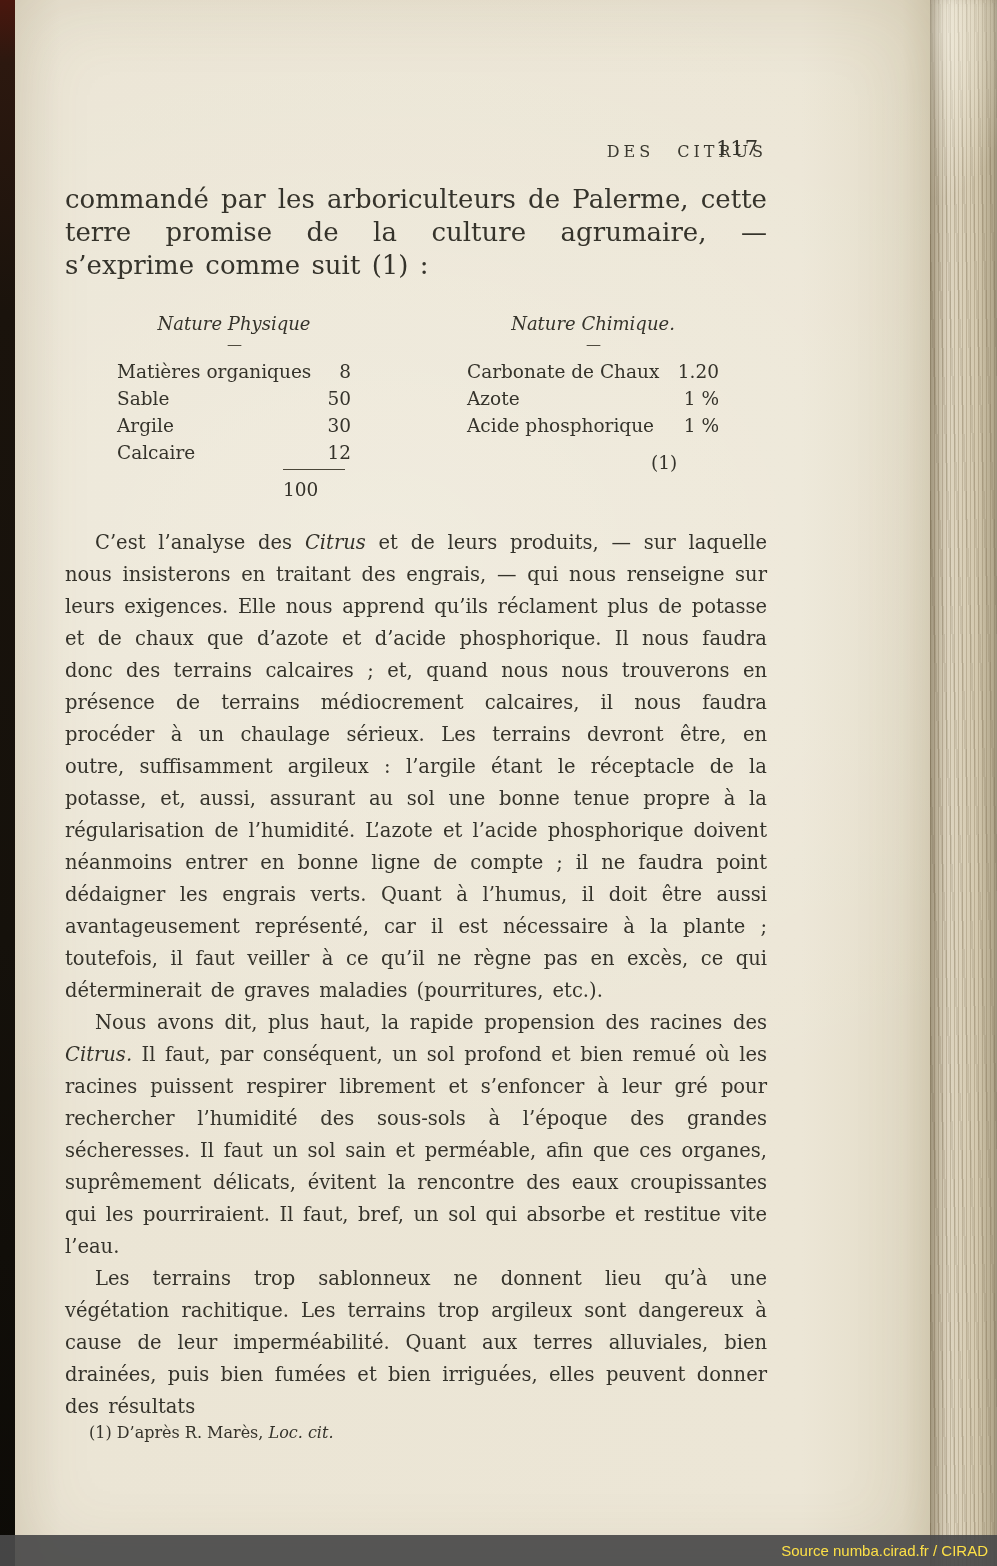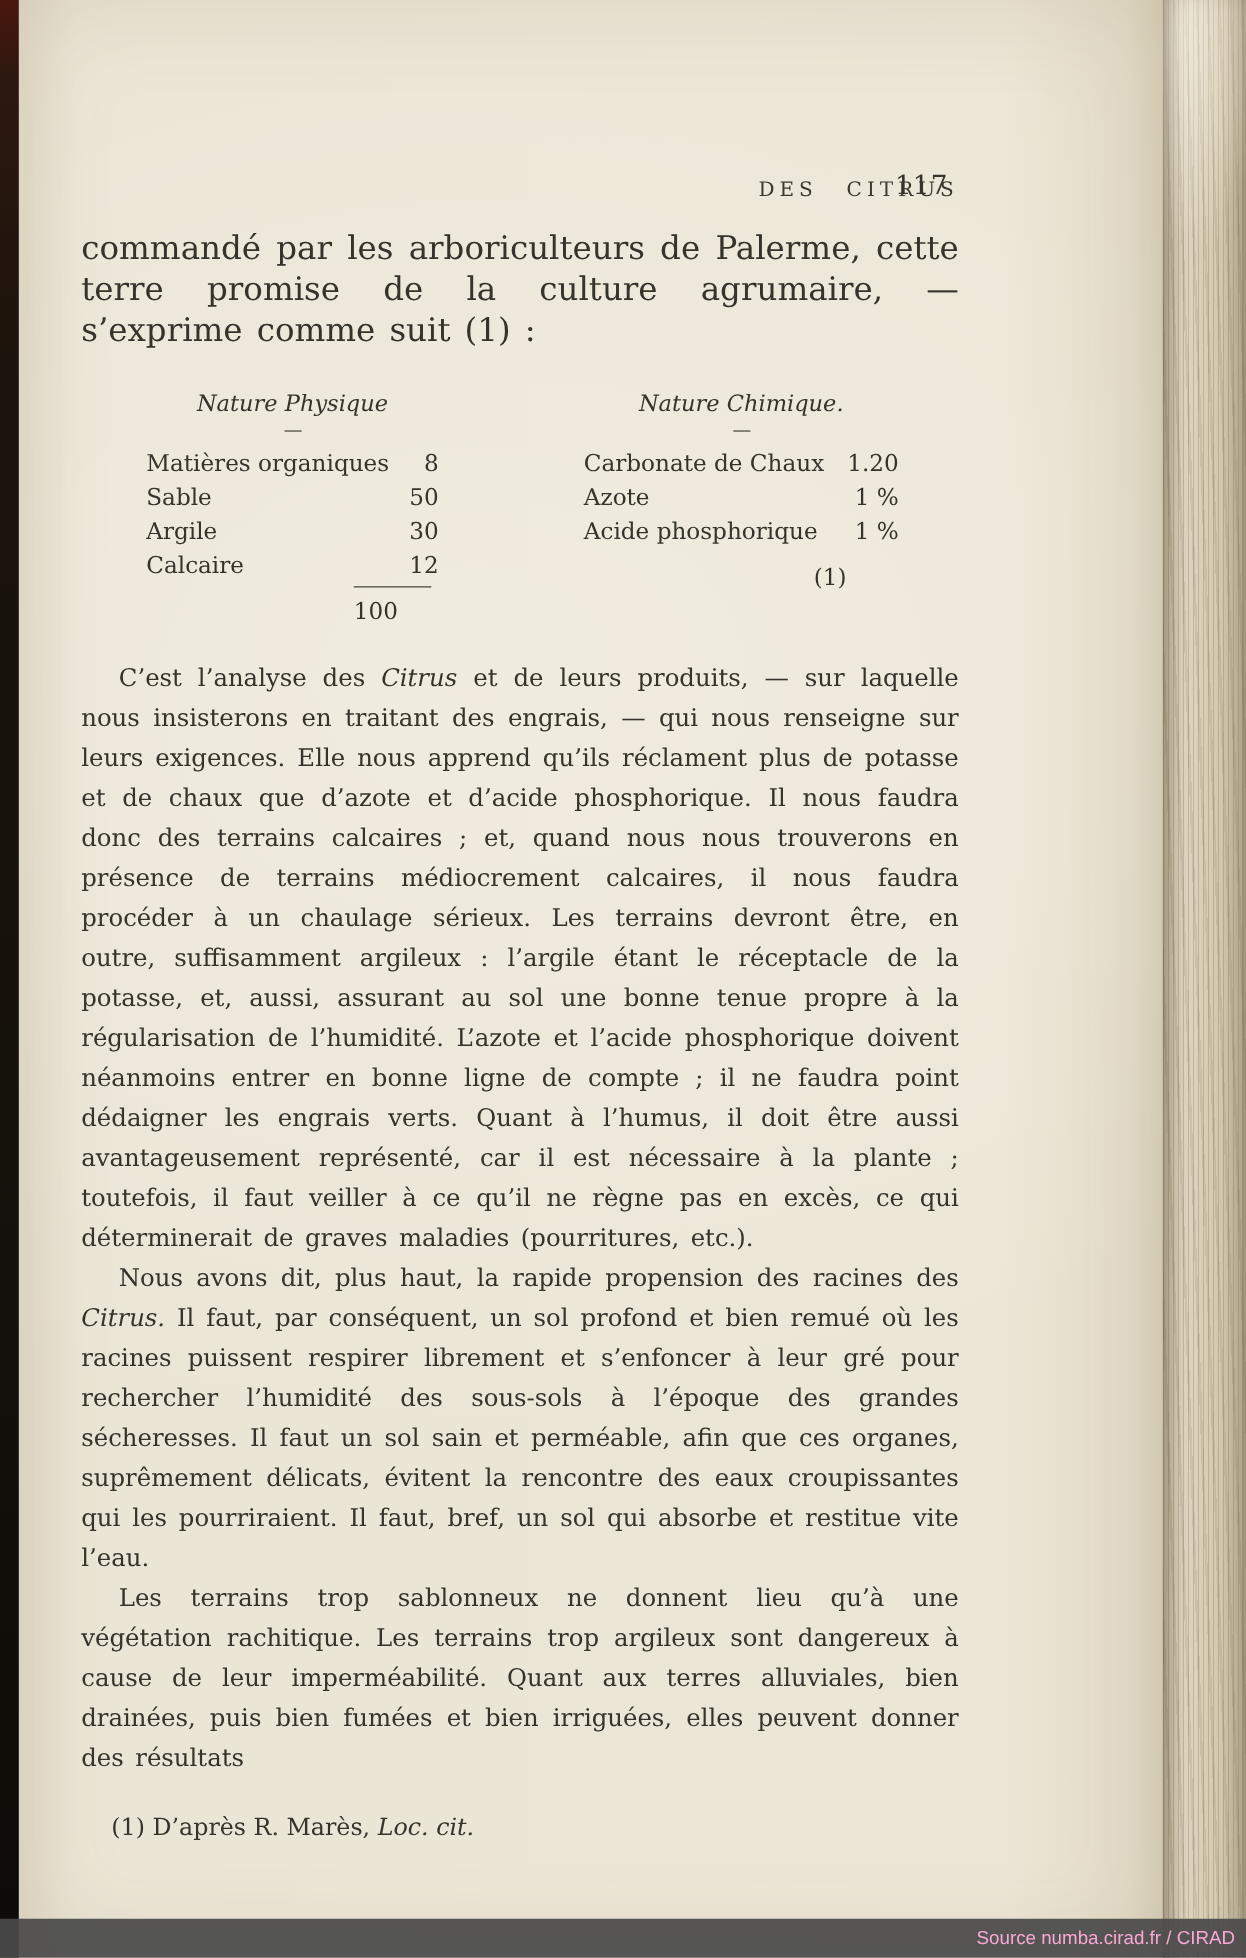--- a/index.html
+++ b/index.html
@@ -65,27 +65,27 @@
   }
   .total.noline { border-top:1.5px solid transparent; }
 
   .para {
     font-size:19.5px; line-height:32px;
     text-align:justify; word-spacing:3px; text-indent:30px;
   }
   .para.first { margin-top:24px; }
   .para i { font-style:italic; }
 
-  .footnote { margin-top:28px; padding-left:24px; font-size:19px; }
+  .footnote { padding-left:24px; font-size:16px; }
   .footnote i { font-style:italic; }
 
   .bottom-bar {
     position:absolute; left:0; right:0; bottom:0; height:31px; z-index:9;
     background:rgba(74,74,74,0.93);
-    color:#f9a8d4;
+    color:#fde047;
     font-family:"Liberation Sans", sans-serif; font-size:15px;
     display:flex; align-items:center; justify-content:flex-end;
     padding-right:9px;
   }
 </style>
 </head>
 <body>
 
 <div class="scan">
 

